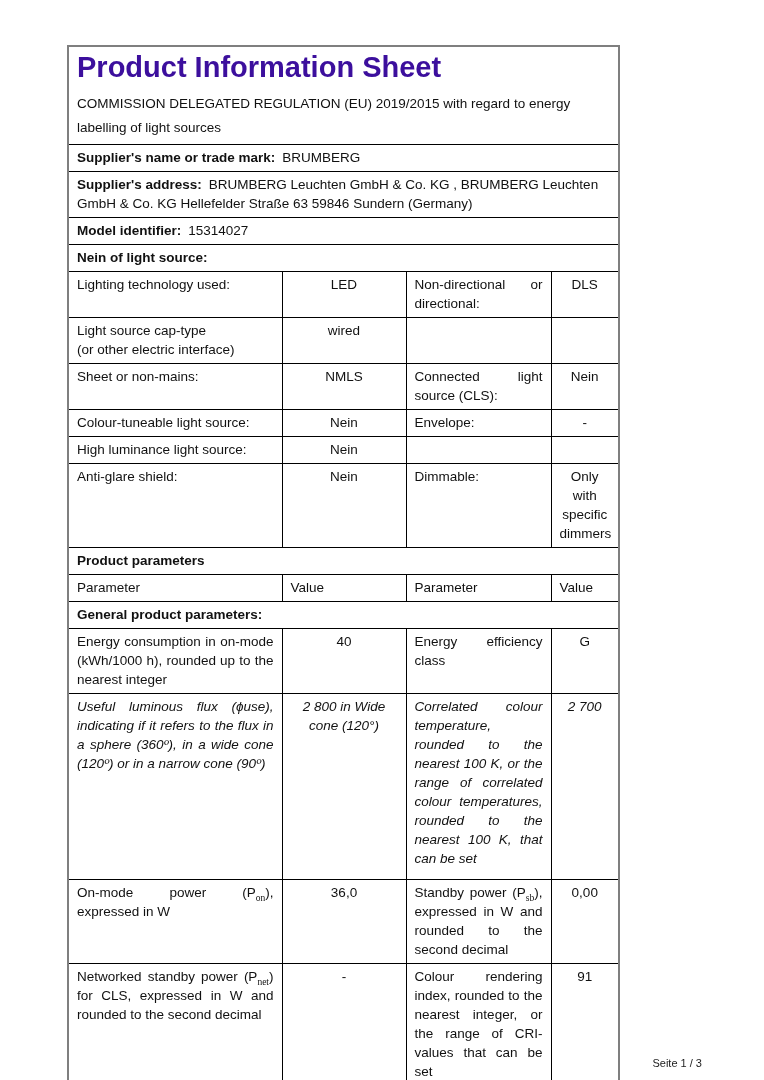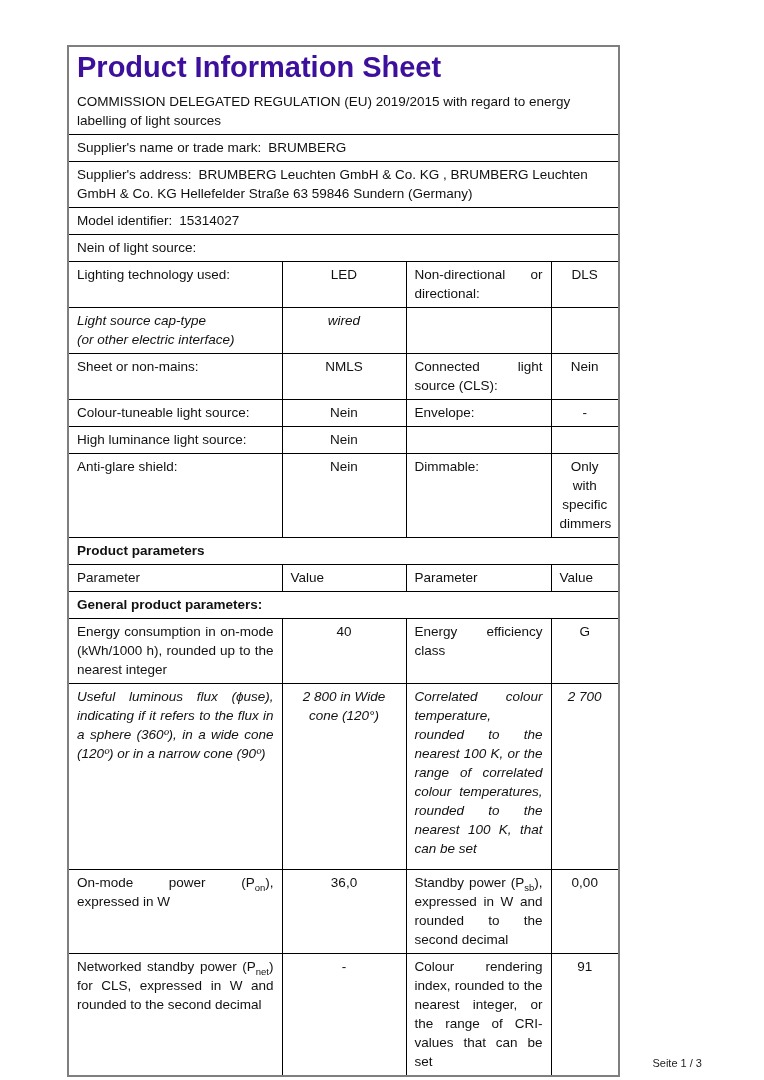--- a/index.html
+++ b/index.html
@@ -27,49 +27,49 @@
   table.pis tr td:last-child  { border-right:none; }
   table.pis tr:first-child td { border-top:none; }
   table.pis tr:last-child td  { border-bottom:none; }
 
   .title-cell { padding:8px 10px 12px 10px; }
   h1.doc-title {
     font-size:29px; line-height:34px; font-weight:bold;
     color:#3c0f9d; letter-spacing:0;
     margin-bottom:8px;
   }
-  .subtitle { font-size:13.5px; line-height:19px; color:#111; }
+  .subtitle { font-size:13.5px; line-height:24px; color:#111; }
 
   .kv-cell { padding:4px 8px 5px 8px; }
-  .b { font-weight:normal;text-align:right; }
+  .b { font-weight:bold;text-align:right; }
   .kv-val { margin-left:7px; }
 
   td.p {
     text-align:justify;
     white-space:pre-line;
   }
   td.v {
     text-align:center;
     padding-left:4px; padding-right:4px;
   }
   td.sec {
     text-align:left; font-weight:bold; padding-top:2px; padding-bottom:3px;
   }
   td.colhead { padding-top:2px; padding-bottom:3px; }
 
   tr.r-light td   { height:43px; }
-  tr.r-cap td     { height:40px;font-style:italic; }
+  tr.r-cap td     { height:40px; }
   tr.r-mains td   { height:45px; }
   tr.r-anti td    { height:41px; }
   tr.r-energy td  { height:58px; }
   tr.r-flux td    { height:186px;font-style:italic; }
   tr.r-onmode td  { height:74px; }
   tr.r-net td     { height:106px; }
 
-  sub { font-size:9.5px; line-height:0; }
+  sub { font-size:9.5px; line-height:0;font-family:Liberation Serif, serif; }
 
   .footer {
     position:absolute; top:1056px; right:62px;
     font-size:11px; line-height:14px; color:#222;
   }
 </style>
 </head>
 <body>
 
 <div class="sheet">

